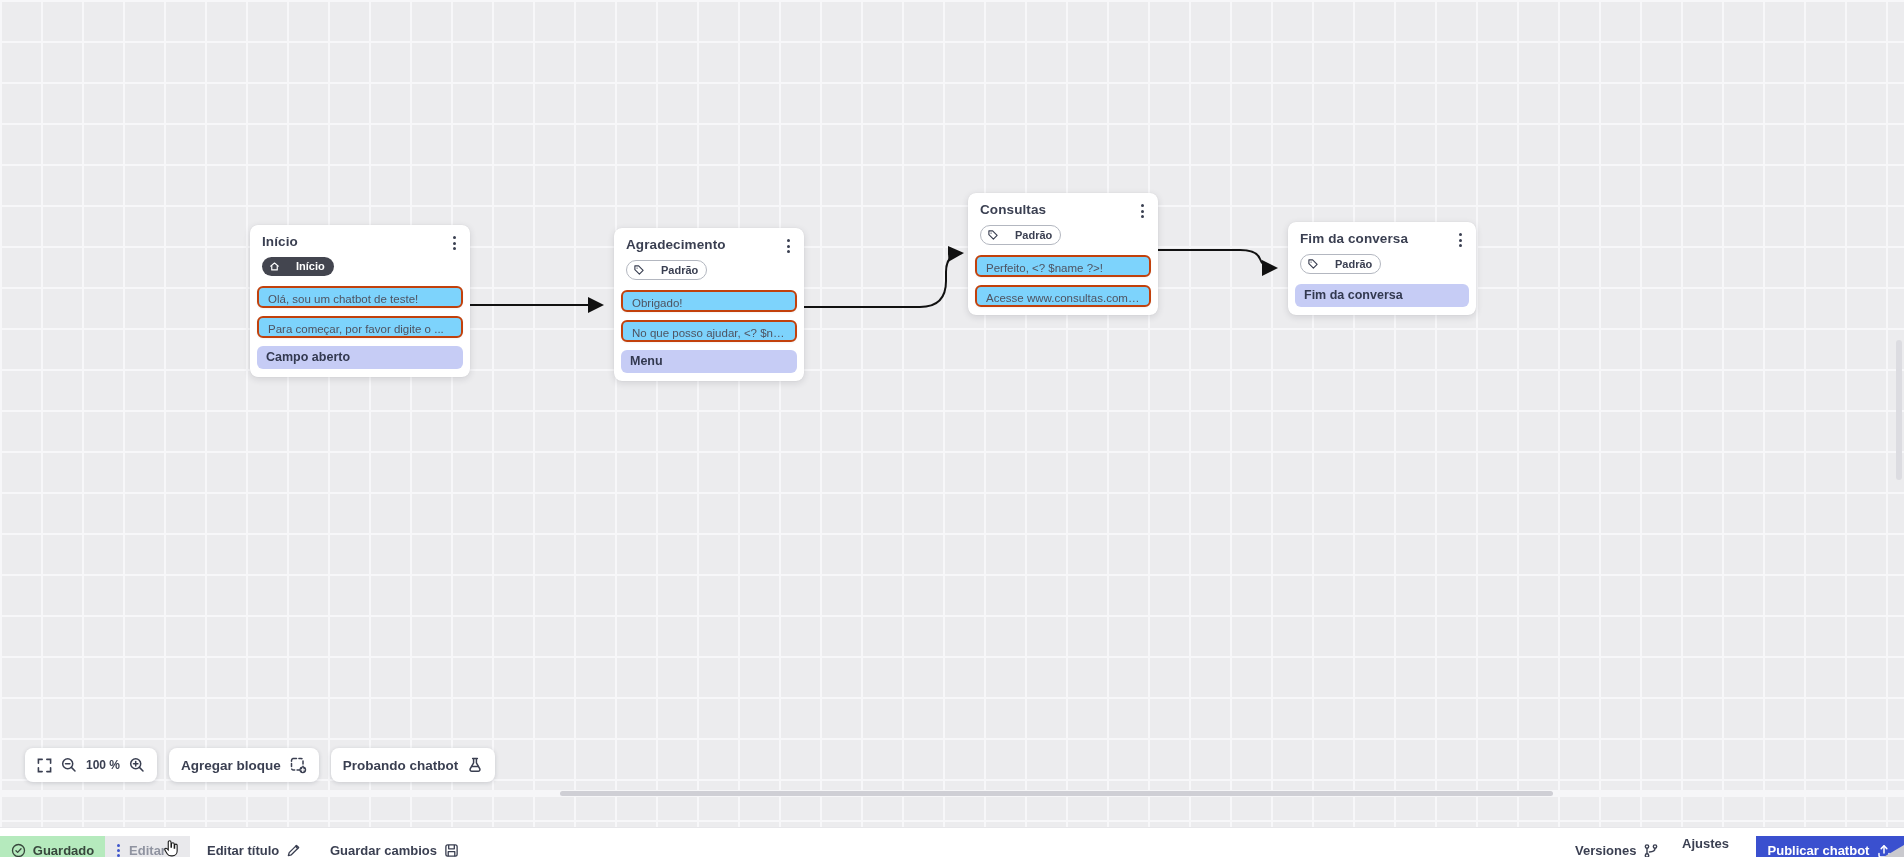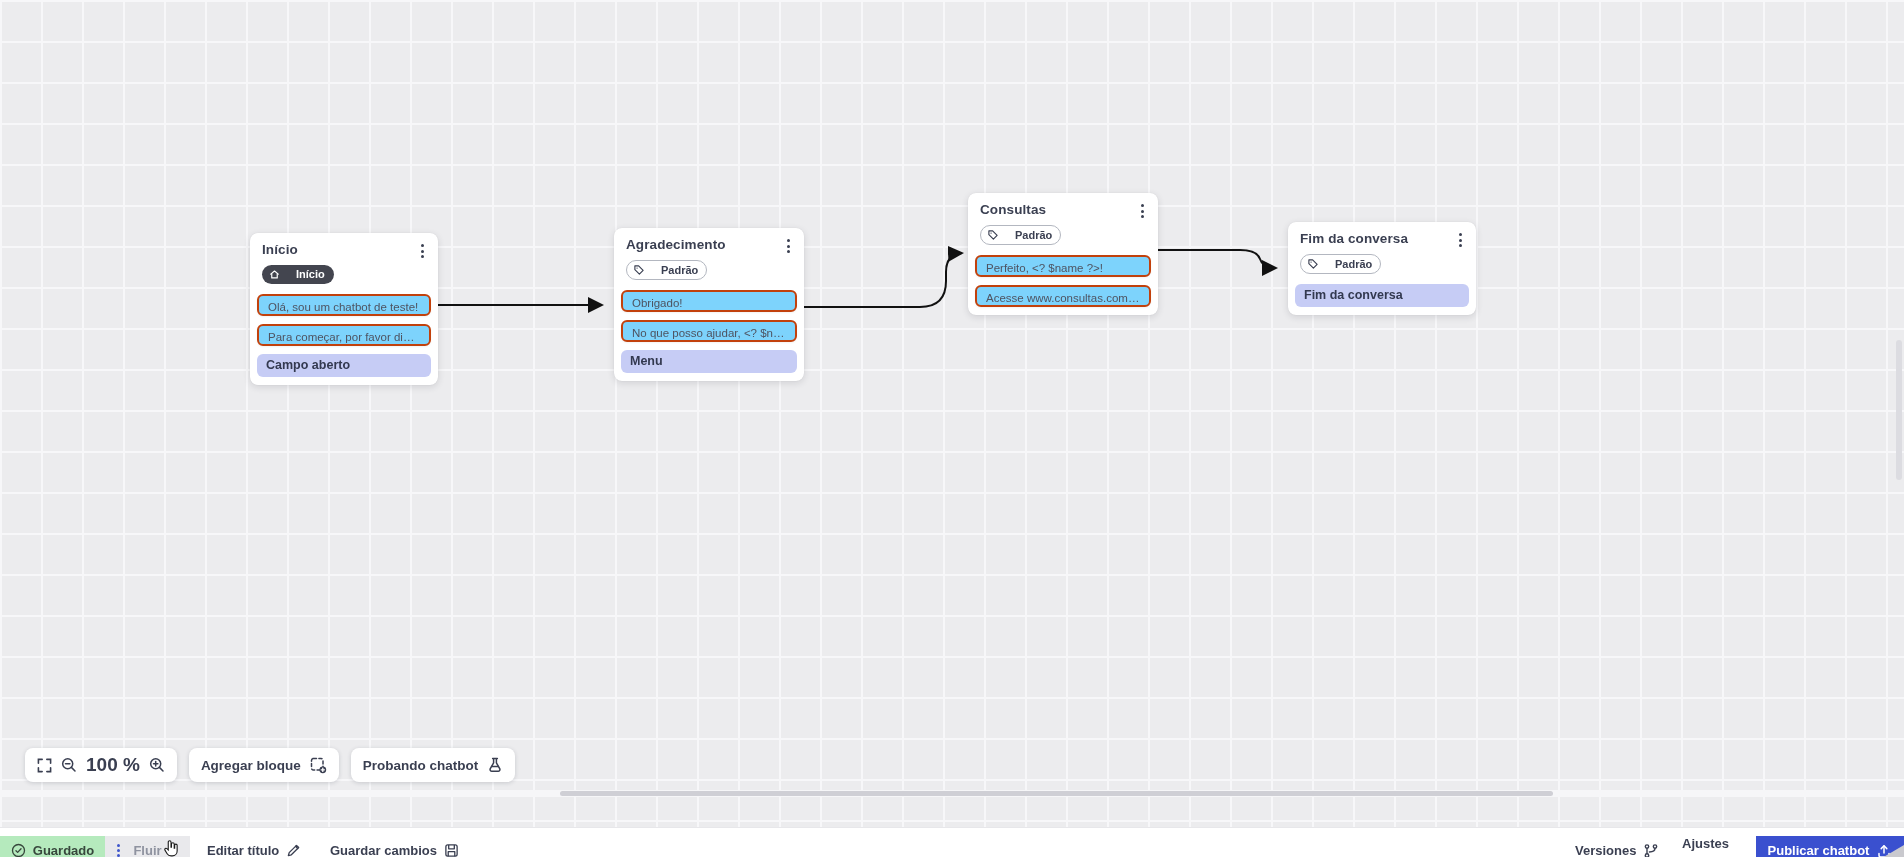--- a/index.html
+++ b/index.html
@@ -17,21 +17,21 @@
     overflow:hidden;
   }
   svg.connectors { position:absolute; left:0; top:0; pointer-events:none; }
 
   
   .node {
     position:absolute; background:#fff; border-radius:8px;
     box-shadow:0 2px 7px rgba(40,42,60,.14), 0 0 1px rgba(40,42,60,.12);
     padding:9px 12px 6px;
   }
-  .n-inicio        { left:250px;  top:233px; width:188px; }
+  .n-inicio        { left:250px;  top:225px; width:220px; }
   .n-agradecimento { left:614px;  top:228px; width:190px; }
   .n-consultas     { left:968px;  top:193px; width:190px; }
   .n-fim           { left:1288px; top:222px; width:188px; }
 
   .node-header { display:flex; align-items:flex-start; justify-content:space-between; height:18px;gap:12px; }
   .node-title { font-size:13.5px; font-weight:700; color:#3a3f51; letter-spacing:.1px; }
   .kebab { background:none; border:none; cursor:pointer; display:flex; flex-direction:column; gap:2.5px; padding:2px 4px; margin-right:-2px; }
   .kebab i { width:3px; height:3px; border-radius:50%; background:#3a3f51; display:block; }
 
   .badge { display:inline-flex; align-items:center; gap:16px; margin:5px 0 10px; font-size:11px; font-weight:700; border-radius:10px; line-height:1; }
@@ -51,21 +51,21 @@
 
   
   .canvas-toolbar { position:absolute; left:25px; bottom:45px; height:34px; display:flex; gap:12px; }
   .tool-card {
     background:#fff; border:none; border-radius:8px; height:34px;
     box-shadow:0 1px 4px rgba(40,42,60,.18);
     display:flex; align-items:center; gap:9px; padding:0 12px;
     font-family:inherit; font-size:13.5px; font-weight:700; color:#3a3f51; cursor:pointer;
   }
   .tool-card .icon-btn { background:none; border:none; padding:0; display:flex; cursor:pointer; }
-  .zoom-value { font-size:19px; font-weight:700; color:#3a3f51; }
+  .zoom-value { font-size:12px; font-weight:700; color:#3a3f51; }
 
   
   .hscroll-track { position:absolute; left:0; right:0; bottom:30px; height:7px; background:#f6f6f8; }
   .hscroll-thumb { position:absolute; left:560px; top:1px; width:993px; height:5px; border-radius:3px; background:#cfcfd5; }
   .vscroll-thumb { position:absolute; right:2px; top:340px; width:6px; height:140px; border-radius:3px; background:#dcdce1; }
 
   
   .statusbar { position:absolute; left:0; right:0; bottom:0; height:30px; background:#fff; border-top:1px solid #e7e7ea; }
   .sb-item { position:absolute; top:8px; height:100%; display:flex; align-items:center; gap:7px;
              font-size:13px; font-weight:600; color:#3a3f51; background:none; border:none; cursor:pointer; font-family:inherit; }
@@ -252,21 +252,21 @@
         </svg>
       <span>Guardado</span>
     </div>
 
     <div class="sb-item sb-tab">
       <span class="handle">
           <i></i>
           <i></i>
           <i></i>
         </span>
-      <span class="tab-label">Fluir</span>
+      <span class="tab-label">Editar</span>
     </div>
 
     <button class="sb-item sb-edit-title">
       <span>Editar título</span>
       <svg width="15" height="15" viewBox="0 0 16 16" fill="none" stroke="#3a3f51" stroke-width="1.4" stroke-linecap="round" stroke-linejoin="round">
           <path d="M2.5 13.5l.9-3.2 7.8-7.8 2.3 2.3-7.8 7.8z"></path>
           <path d="M10.2 3.5l2.3 2.3"></path>
         </svg>
     </button>
 

